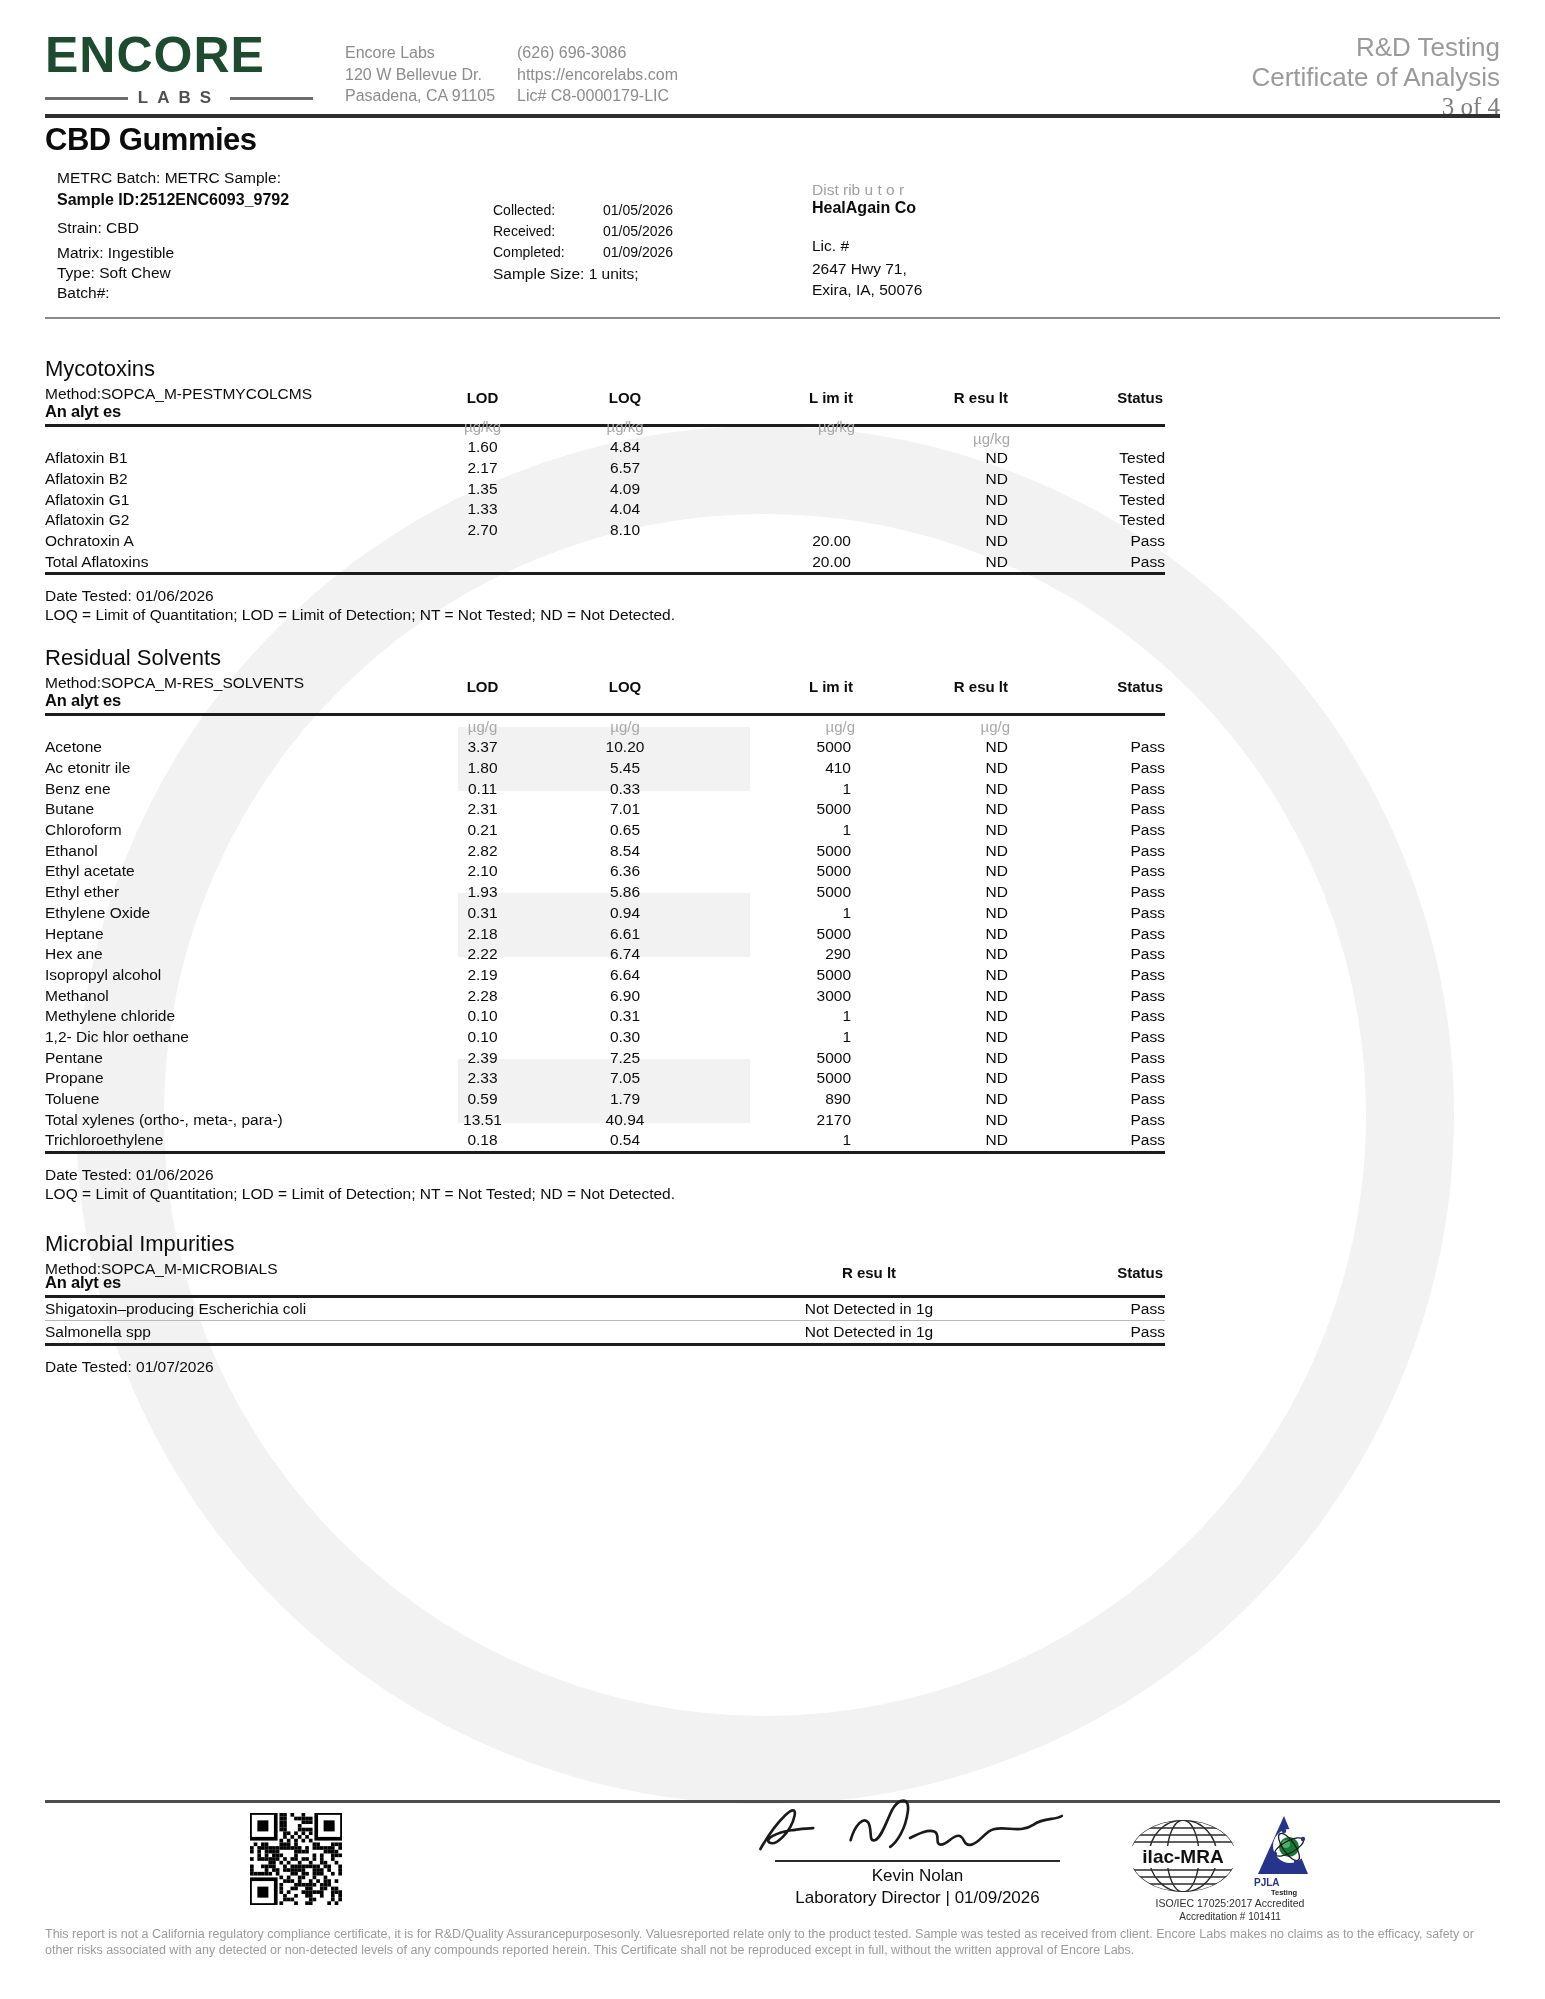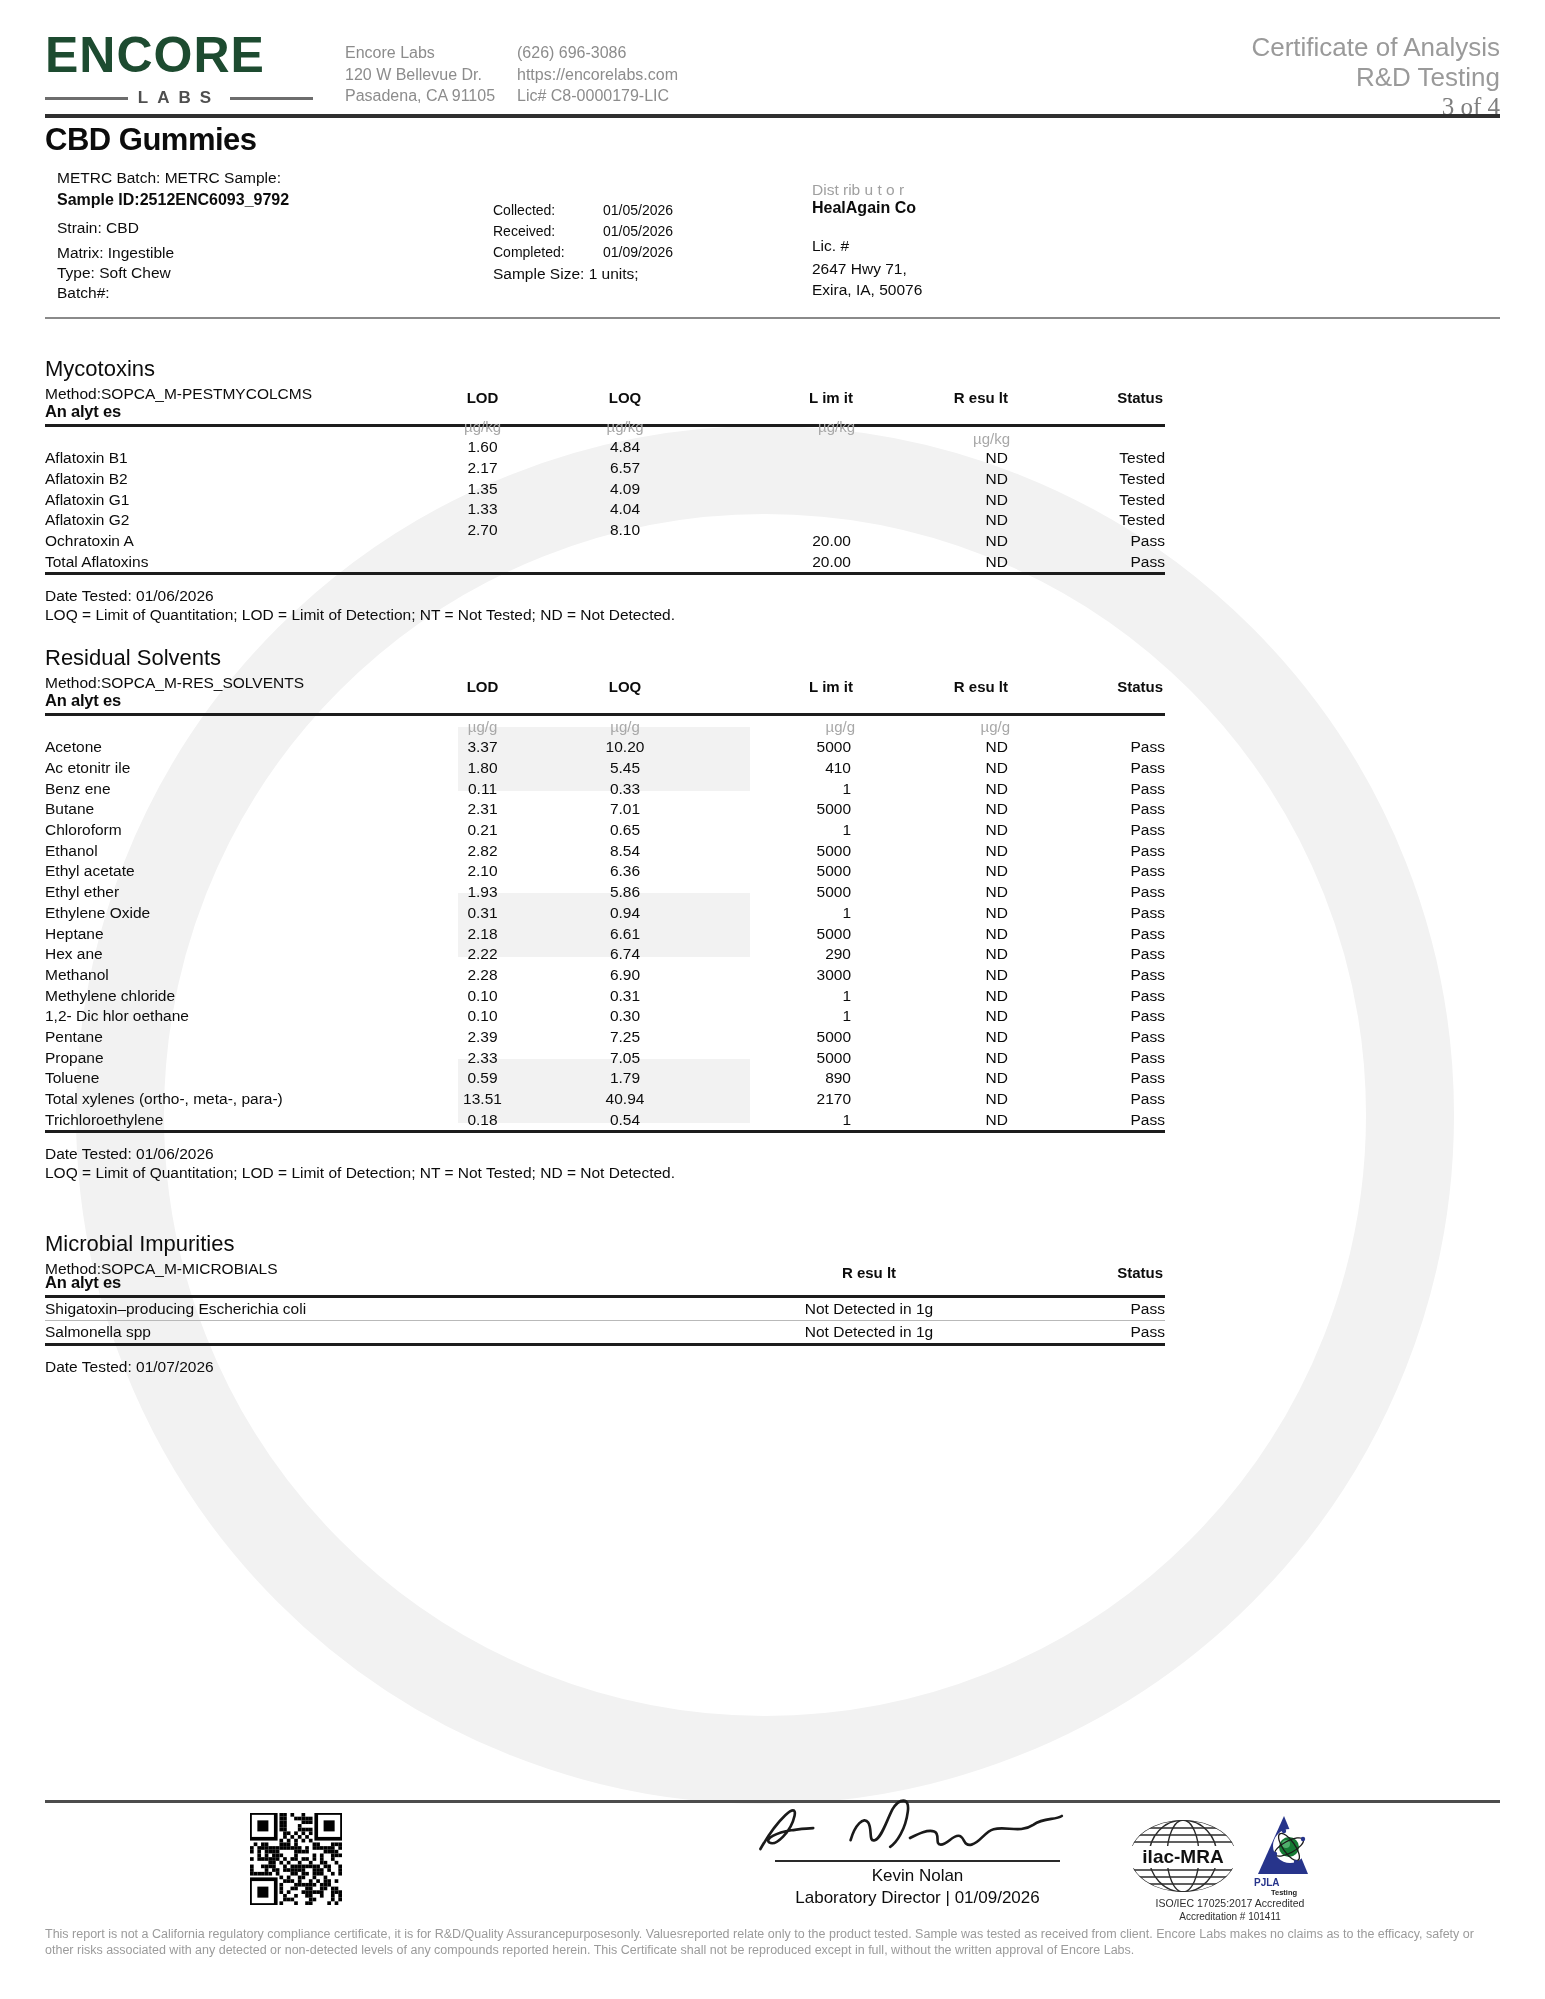--- a/index.html
+++ b/index.html
@@ -88,22 +88,22 @@
       <div>Pasadena, CA 91105</div>
     </div>
 
     <div class="abs contact" style="left:517px;top:42px;">
       <div>(626) 696-3086</div>
       <div>https://encorelabs.com</div>
       <div>Lic# C8-0000179-LIC</div>
     </div>
 
     <div class="abs report-head" style="right:45px;top:32px;width:420px;">
+      <div>R&amp;D Testing</div>
       <div>Certificate of Analysis</div>
-      <div>R&amp;D Testing</div>
       <div class="report-page">3 of 4</div>
     </div>
 
     <div class="abs rule" style="left:45px;top:114px;width:1455px;height:4px;"></div>
 
     <div class="abs title" style="left:45px;top:122px;">CBD Gummies</div>
 
     <div class="abs info" style="left:57px;top:168px;width:420px;">
       <div>METRC Batch: METRC Sample:</div>
       <div class="b" style="margin-top:2px;">Sample ID:2512ENC6093_9792</div>
@@ -350,20 +350,28 @@
 
             <tr class="data-row">
               <td class="c-an">Hex ane</td>
               <td class="c-lod"><span>2.22</span></td>
               <td class="c-loq"><span>6.74</span></td>
               <td class="c-lim">290</td>
               <td class="c-res">ND</td>
               <td class="c-st">Pass</td>
             </tr>
 
+            <tr class="data-row">
+              <td class="c-an">Isopropyl alcohol</td>
+              <td class="c-lod"><span>2.19</span></td>
+              <td class="c-loq"><span>6.64</span></td>
+              <td class="c-lim">5000</td>
+              <td class="c-res">ND</td>
+              <td class="c-st">Pass</td>
+            </tr>
 
             <tr class="data-row">
               <td class="c-an">Methanol</td>
               <td class="c-lod"><span>2.28</span></td>
               <td class="c-loq"><span>6.90</span></td>
               <td class="c-lim">3000</td>
               <td class="c-res">ND</td>
               <td class="c-st">Pass</td>
             </tr>
 

